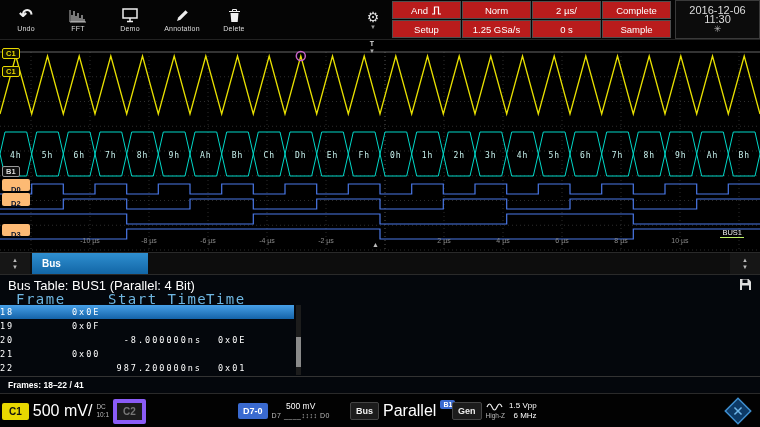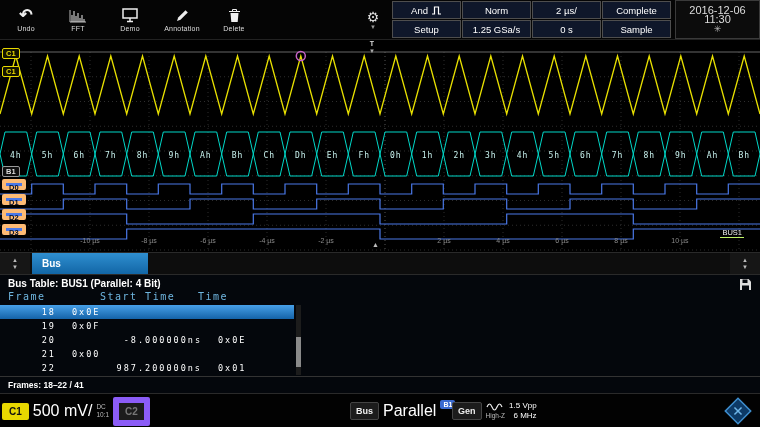--- a/index.html
+++ b/index.html
@@ -7,66 +7,66 @@
 #app{position:relative;width:760px;height:427px;background:#000;font-family:"Liberation Sans",sans-serif;overflow:hidden;color:#fff}
 
 #toolbar{position:absolute;left:0;top:0;width:760px;height:40px;display:flex;align-items:stretch;background:#050505;border-bottom:1px solid #222}
 .tool{width:52px;display:flex;flex-direction:column;align-items:center;justify-content:center;gap:2px;cursor:pointer}
 .tool .glyph{font-size:16px;line-height:16px;color:#eee;font-weight:bold}
 .tlabel{font-size:7px;color:#ddd;letter-spacing:.2px}
 #gear{width:26px;margin-left:100px;display:flex;flex-direction:column;align-items:center;justify-content:center;color:#ddd;cursor:pointer}
 #gear .g1{font-size:14px;line-height:14px}
 #gear .dd{font-size:6px;line-height:6px;color:#999}
 #btn-grid{display:grid;grid-template-columns:repeat(4,69px);grid-template-rows:18px 18px;gap:1px;align-content:center;margin-left:6px}
-.tbtn{background:#0f172a;border:1px solid #4e4e4e;color:#fff;font-size:9.5px;display:flex;align-items:center;justify-content:center;gap:3px;cursor:pointer;font-family:"Liberation Sans",sans-serif}
+.tbtn{background:#b91c1c;border:1px solid #4e4e4e;color:#fff;font-size:9.5px;display:flex;align-items:center;justify-content:center;gap:3px;cursor:pointer;font-family:"Liberation Sans",sans-serif}
 #datetime{margin-left:4px;flex:1;border:1px solid #3a3a3a;background:#0c0c0c;display:flex;flex-direction:column;align-items:center;justify-content:center;cursor:pointer}
 #datetime span{font-size:11px;color:#ddd;line-height:9px}
 #datetime .util{font-size:9px;color:#bbb;line-height:10px}
 
 #scope{position:absolute;left:0;top:40px;width:760px;height:212px;background:#000}
 #wave{position:absolute;left:0;top:0}
 #wave text{font-family:"DejaVu Sans Mono",monospace}
 .chtag{position:absolute;font-size:7.5px;font-weight:bold;border-radius:2px;padding:0 3px;line-height:10px;height:11px;cursor:pointer}
 .ytag{left:2px;color:#e8d800;border:1px solid #e8d800;background:#141400}
 .btag{left:2px;color:#ddd;border:1px solid #999;background:#101010}
-.dtag{left:2px;color:#04102a;background:#4a78e8;border:4px solid #fdba74}
+.dtag{left:2px;color:#04102a;background:#4a78e8;border:6px solid #fdba74}
 .tlab{position:absolute;width:36px;text-align:center;font-size:7px;color:#8a8a8a;top:197px}
 #bus1-label{position:absolute;right:16px;top:188px;font-size:7.5px;color:#eee;border-bottom:1px solid #bef264;padding:0 2px}
 #trig-pos{position:absolute;left:369px;top:0;display:flex;flex-direction:column;align-items:center;cursor:pointer}
 #trig-pos .tg{font-size:7px;line-height:8px;color:#ddd;font-weight:bold}
 #trig-pos .ar{font-size:6px;line-height:6px;color:#aaa}
 #hpos{position:absolute;left:372px;top:201px;font-size:7px;color:#bbb;cursor:pointer}
 
 #tabrow{position:absolute;left:0;top:252px;width:760px;height:23px;background:#0d0d0d;display:flex;border-top:1px solid #2a2a2a;border-bottom:1px solid #2a2a2a}
 .updown{width:30px;display:flex;flex-direction:column;align-items:center;justify-content:center;background:#161616;color:#bbb;cursor:pointer;gap:1px}
 .updown span{font-size:6px;line-height:6px}
 #bus-tab{width:116px;margin-left:2px;background:linear-gradient(#2f8fd0,#1266a6);display:flex;align-items:center;padding-left:10px;font-size:10px;font-weight:bold;color:#fff;cursor:pointer}
 #tab-spacer{flex:1}
 
 #panel{position:absolute;left:0;top:275px;width:760px;height:118px;background:#04070c}
-#panel-title{position:absolute;left:8px;top:3px;font-size:10px;font-weight:bold;color:#fff}
+#panel-title{position:absolute;left:8px;top:3px;font-size:13px;font-weight:normal;color:#fff}
 #save-btn{position:absolute;right:8px;top:2px;cursor:pointer}
-#thead{position:absolute;left:0;top:16px;width:300px;height:13px;font-family:"DejaVu Sans Mono",monospace;font-size:10px;letter-spacing:1.5px;color:#6fb6e0}
+#thead{position:absolute;left:8px;top:16px;width:300px;height:13px;font-family:"DejaVu Sans Mono",monospace;font-size:14px;letter-spacing:1.5px;color:#6fb6e0}
 #thead span{position:absolute;top:0}
 #th0{left:8px}#th1{left:100px}#th2{left:198px}
 #tbody{position:absolute;left:0;top:30px;width:294px}
 .trow{height:14px;display:flex;align-items:center;font-family:"DejaVu Sans Mono",monospace;font-size:8.5px;letter-spacing:2px;color:#fff;cursor:pointer}
 .trow.selected{background:linear-gradient(#47a0e8,#1463a8)}
-.tc0{width:56px;text-align:right}
+.tc0{width:56px;text-align:left}
 .tc1{width:146px;text-align:right}
 .tc2{text-align:left;padding-left:16px}
 #scrollbar{position:absolute;left:296px;top:30px;width:5px;height:70px;background:#1c1c1c;cursor:pointer}
 #scroll-thumb{position:absolute;left:0;top:32px;width:5px;height:30px;background:#8a8a8a}
 #frames-row{position:absolute;left:0;bottom:0;width:760px;height:17px;border-top:1px solid #333;display:flex;align-items:center;padding-left:8px;font-size:8.5px;font-weight:bold;color:#fff;background:#04070c}
 
 #statusbar{position:absolute;left:0;top:393px;width:760px;height:34px;background:#020202;border-top:1px solid #2a2a2a}
 .sb{position:absolute;display:flex;align-items:center;gap:4px;height:22px;top:6px;cursor:pointer}
 .badge{font-weight:bold;border-radius:2px;display:flex;align-items:center;justify-content:center}
 .badge.c1{background:#e8d800;color:#111;font-size:10px;padding:3px 7px}
-.badge.c2{background:#1c1c1c;color:#777;font-size:10px;padding:3px 6px;border:6px solid #8b5cf6}
+.badge.c2{background:#1c1c1c;color:#777;font-size:10px;padding:3px 6px;border:4px solid #8b5cf6}
 .badge.dblue{background:#3a6ad0;color:#fff;font-size:9px;padding:3px 5px}
 .badge.gray{background:#1c1c1c;color:#eee;font-size:9px;padding:3px 5px;border:1px solid #444}
 .badge.b1{background:#3a6ad0;color:#fff;font-size:7px;padding:1px 3px;align-self:flex-start}
 .sb-val{font-size:16px;color:#fff}
 .mini-stack{display:flex;flex-direction:column;align-items:flex-start;line-height:8px}
 .mini-stack span{font-size:6.5px;color:#bbb}
 .stack2{display:flex;flex-direction:column;align-items:center;line-height:10px}
 .stack2 .l1{font-size:8.5px;color:#fff}
 .stack2 .l2{font-size:7px;color:#bbb;letter-spacing:.5px}
 .genicon{display:flex;flex-direction:column;align-items:center;line-height:8px}
@@ -240,21 +240,21 @@
       </svg>
     <div id="trig-pos">
       <span class="tg">T</span>
       <span class="ar">▼</span>
     </div>
     <span class="chtag ytag" style="top:8px">C1</span>
     <span class="chtag ytag" style="top:26px">C1</span>
     <span class="chtag btag" style="top:126px">B1</span>
     <span class="chtag dtag" style="top:139px">D0</span>
     <span class="chtag dtag" style="top:154px">D1</span>
-    <span class="chtag dtag" style="top:169px">D2</span>
+    <span class="chtag dtag" style="top:153px">D2</span>
     <span class="chtag dtag" style="top:184px">D3</span>
     <div id="time-axis">
         <span class="tlab" style="left: 72px;">-10 µs</span>
         <span class="tlab" style="left: 131px;">-8 µs</span>
         <span class="tlab" style="left: 190px;">-6 µs</span>
         <span class="tlab" style="left: 249px;">-4 µs</span>
         <span class="tlab" style="left: 308px;">-2 µs</span>
         <span class="tlab" style="left: 426px;">2 µs</span>
         <span class="tlab" style="left: 485px;">4 µs</span>
         <span class="tlab" style="left: 544px;">6 µs</span>
@@ -325,20 +325,27 @@
   <div id="statusbar">
     <div class="sb" id="sb-c1">
       <span class="badge c1">C1</span>
       <span class="sb-val">500 mV/</span>
       <span class="mini-stack">
         <span>DC</span>
         <span>10:1</span>
       </span>
       <span class="badge c2">C2</span>
     </div>
+    <div class="sb" id="sb-d">
+      <span class="badge dblue">D7-0</span>
+      <span class="stack2">
+        <span class="l1">500 mV</span>
+        <span class="l2">D7 ____↕↕↕↕ D0</span>
+      </span>
+    </div>
     <div class="sb" id="sb-bus">
       <span class="badge gray">Bus</span>
       <span class="sb-val">Parallel</span>
       <span class="badge b1">B1</span>
     </div>
     <div class="sb" id="sb-gen">
       <span class="badge gray">Gen</span>
       <span class="genicon">
         <svg width="18" height="10">
             <path d="M1 5 Q 3.5 -1, 6 5 T 11 5 T 16 5" stroke="#eee" fill="none" stroke-width="1.2"></path>

